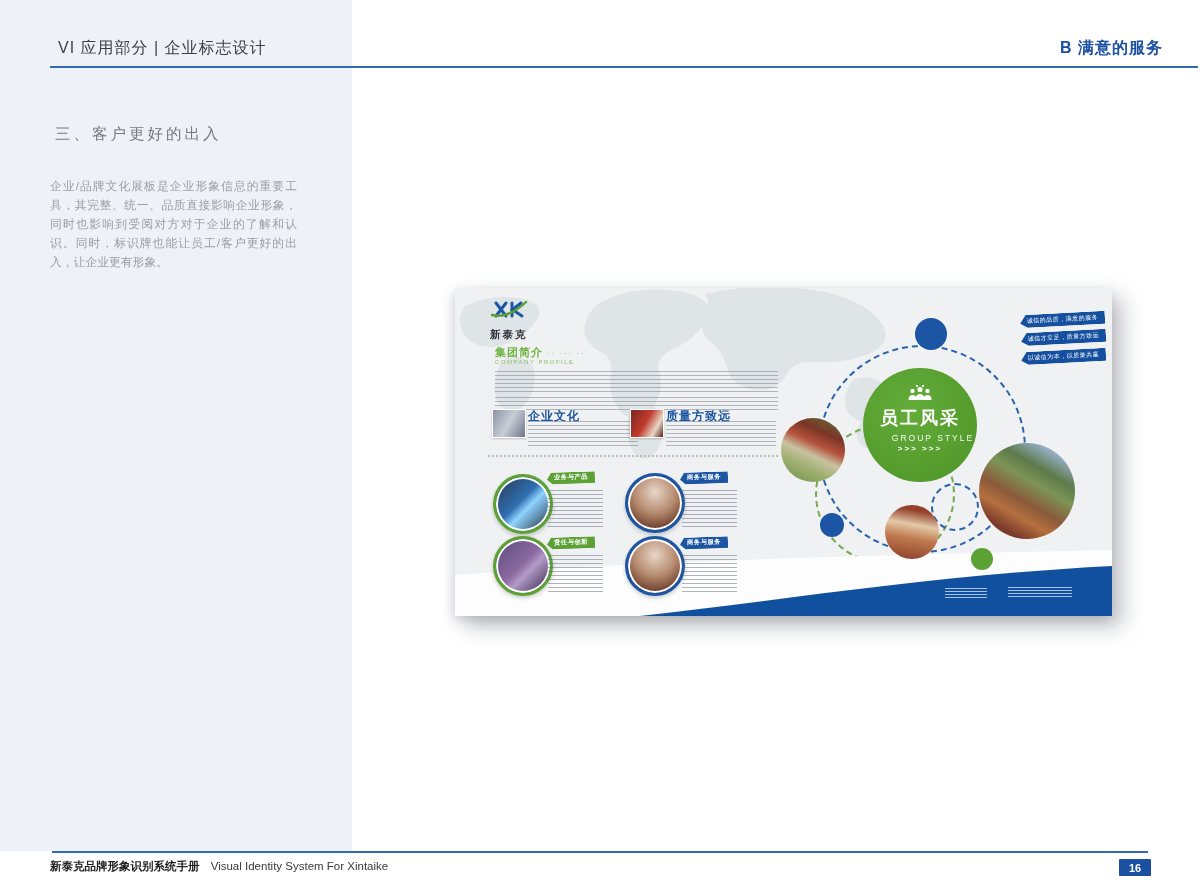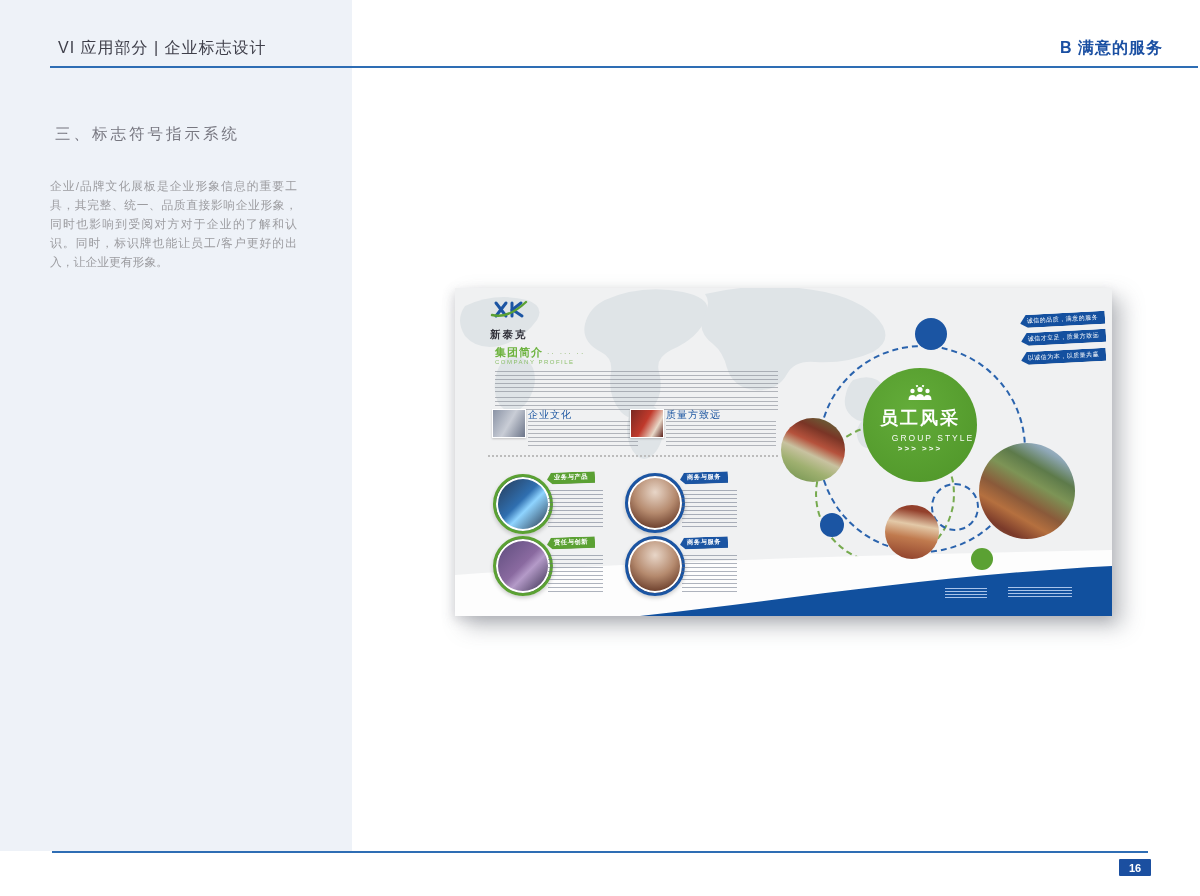--- a/index.html
+++ b/index.html
@@ -79,21 +79,21 @@
   .profile-s{position:absolute;left:40px;top:71px;font-size:6px;color:#8cbf6a;letter-spacing:1.5px;}
 
   .mt{background:repeating-linear-gradient(to bottom,rgba(125,130,140,.55) 0 1px,transparent 1px 4px);}
   .mtb{position:absolute;}
   .p1{left:40px;top:83px;width:283px;height:21px;}
   .p2{left:40px;top:109px;width:283px;height:15px;}
 
   .thumb{position:absolute;width:32px;height:27px;border:1px solid #fff;box-shadow:0 1px 2px rgba(0,0,0,.2);}
   .th1{left:37px;top:121px;background:linear-gradient(120deg,#8a93a5,#c9cdd6 50%,#6b7488);}
   .th2{left:175px;top:121px;background:linear-gradient(120deg,#7a2a22,#c0392b 45%,#e8d8c8 75%,#5a1e18);}
-  .sec-h{position:absolute;font-size:10px;font-weight:normal;color:#1b55a0;letter-spacing:1px;}
+  .sec-h{position:absolute;font-size:12px;font-weight:bold;color:#1b55a0;letter-spacing:1px;}
   .sh1{left:73px;top:120px;} .sh2{left:211px;top:120px;}
   .st1{left:73px;top:133px;width:110px;height:28px;}
   .st2{left:211px;top:133px;width:110px;height:28px;}
 
   .divider{position:absolute;left:33px;top:167px;width:290px;border-top:2px dotted #bcbcbc;}
 
   
   .gcirc{position:absolute;width:54px;height:54px;border-radius:50%;box-shadow:inset 0 0 0 2px #fff,0 2px 4px rgba(0,0,0,.2);}
   .gcirc.green{border:3px solid #5ba133;} .gcirc.blue{border:3px solid #1b55a3;}
   .gA{left:38px;top:186px;background:linear-gradient(135deg,#27364f,#2f6fb0 45%,#8fd4ff 58%,#1a2233);}
@@ -116,21 +116,21 @@
 </head>
 <body>
 
 <div class="page">
 
   <div class="sidebar-bg"></div>
   <div class="hdr-left">VI 应用部分 | 企业标志设计</div>
   <div class="hdr-right">B 满意的服务</div>
   <div class="top-rule"></div>
 
-  <div class="sb-heading">三、标志符号指示系统</div>
+  <div class="sb-heading">三、客户更好的出入</div>
   <div class="sb-para">企业/品牌文化展板是企业形象信息的重要工具，其完整、统一、品质直接影响企业形象，同时也影响到受阅对方对于企业的了解和认识。同时，标识牌也能让员工/客户更好的出入，让企业更有形象。</div>
 
 
   <div class="poster">
 
     <svg class="bg" width="657" height="328" viewBox="0 0 657 328">
       <g fill="#dfe4e7">
         <path d="M10 18 q30 -14 62 -6 q18 6 10 20 q-14 20 -38 26 q-22 4 -34 -10 q-10 -16 0 -30z"></path>
         <path d="M52 70 q20 -4 26 10 q6 16 -6 34 q-10 14 -22 8 q-12 -8 -10 -28 q2 -18 12 -24z"></path>
         <path d="M150 12 q36 -16 78 -8 q30 6 24 24 q-8 22 -36 34 q-16 8 -12 22 q6 22 -8 38 q-16 16 -30 2 q-14 -16 -10 -40 q2 -14 -10 -20 q-20 -10 -16 -28 q4 -16 20 -24z"></path>
@@ -227,15 +227,19 @@
     <div class="gribbon green rC">责任与创新</div>
     <div class="gt mtb tC"></div>
 
     <div class="gcirc blue gD"></div>
     <div class="gribbon blue rD">商务与服务</div>
     <div class="gt mtb tD"></div>
 
   </div>
 
   <div class="footer-rule"></div>
+  <div class="footer-text">
+    <span class="cn">新泰克品牌形象识别系统手册</span>
+    <span class="en">Visual Identity System For Xintaike</span>
+  </div>
   <div class="page-pill">16</div>
 
 </div>
 
 </body></html>

